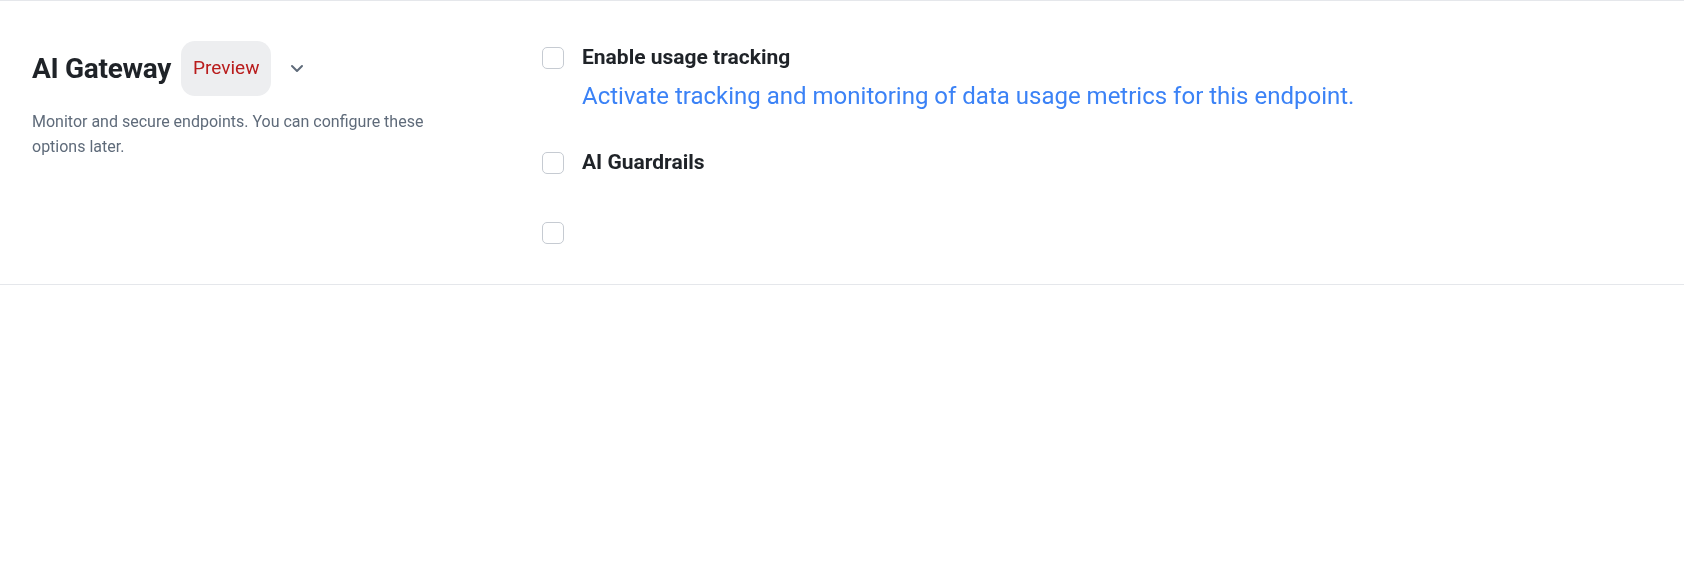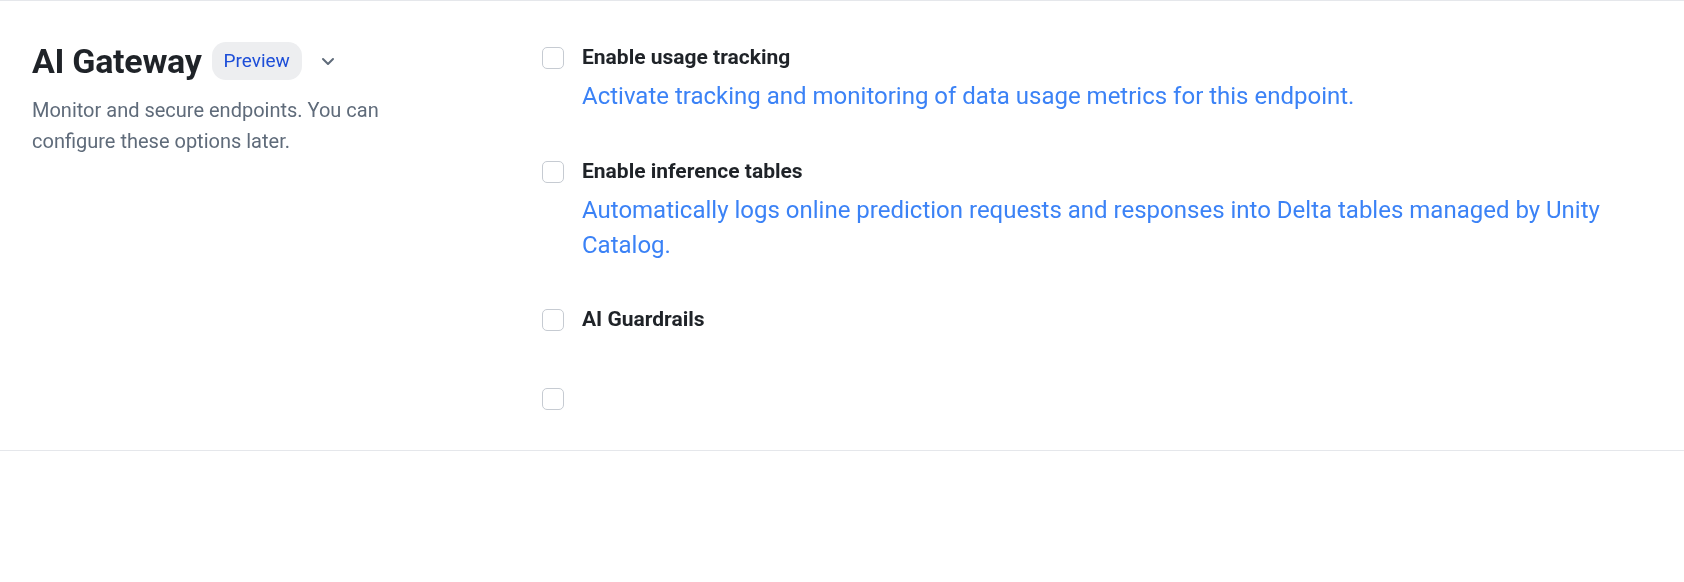--- a/index.html
+++ b/index.html
@@ -21,55 +21,55 @@
       display: flex;
       gap: 80px;
     }
     .left-col {
       flex: 0 0 430px;
     }
     .right-col {
       flex: 1;
       display: flex;
       flex-direction: column;
-      gap: 45px;
+      gap: 36px;
       padding-top: 4px;
     }
     .header-row {
       display: flex;
       align-items: center;
       gap: 10px;
       margin-bottom: 14px;
     }
     .section-title {
-      font-size: 34px;
+      font-size: 28px;
       font-weight: 700;
       color: #1f2328;
       letter-spacing: -0.3px;
     }
     .badge {
       background: #edeef0;
-      color: #1d4ed8;
+      color: #b91c1c;
       font-size: 19px;
       font-weight: 400;
-      padding: 8px 12px;
+      padding: 16px 12px;
       border-radius: 14px;
       line-height: 1.2;
     }
     .chevron {
       display: inline-flex;
       align-items: center;
       justify-content: center;
       width: 20px;
       height: 20px;
       color: #5f6b7a;
       margin-left: 6px;
     }
     .section-desc {
-      font-size: 20px;
+      font-size: 16px;
       color: #5f6b7a;
       line-height: 1.55;
     }
     .option {
       display: flex;
       gap: 18px;
       align-items: flex-start;
     }
     .checkbox {
       width: 22px;
@@ -116,27 +116,20 @@
   <div class="right-col">
 
     <div class="option">
       <div class="checkbox"></div>
       <div class="option-body">
         <div class="option-title">Enable usage tracking</div>
         <div class="option-desc">Activate tracking and monitoring of data usage metrics for this endpoint.</div>
       </div>
     </div>
 
-    <div class="option">
-      <div class="checkbox"></div>
-      <div class="option-body">
-        <div class="option-title">Enable inference tables</div>
-        <div class="option-desc">Automatically logs online prediction requests and responses into Delta tables managed by Unity Catalog.</div>
-      </div>
-    </div>
 
     <div class="option">
       <div class="checkbox"></div>
       <div class="option-body">
         <div class="option-title">AI Guardrails</div>
       </div>
     </div>
 
     <div class="option">
       <div class="checkbox"></div>

